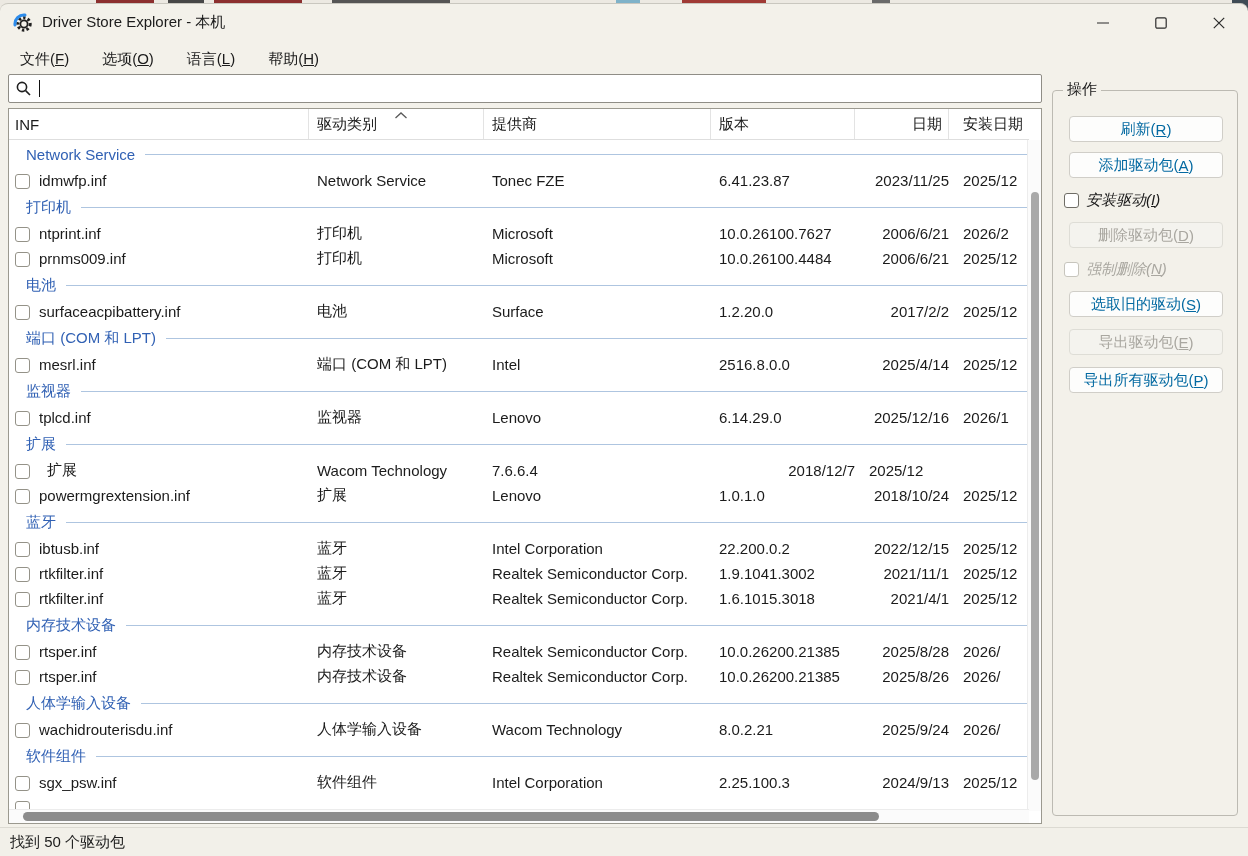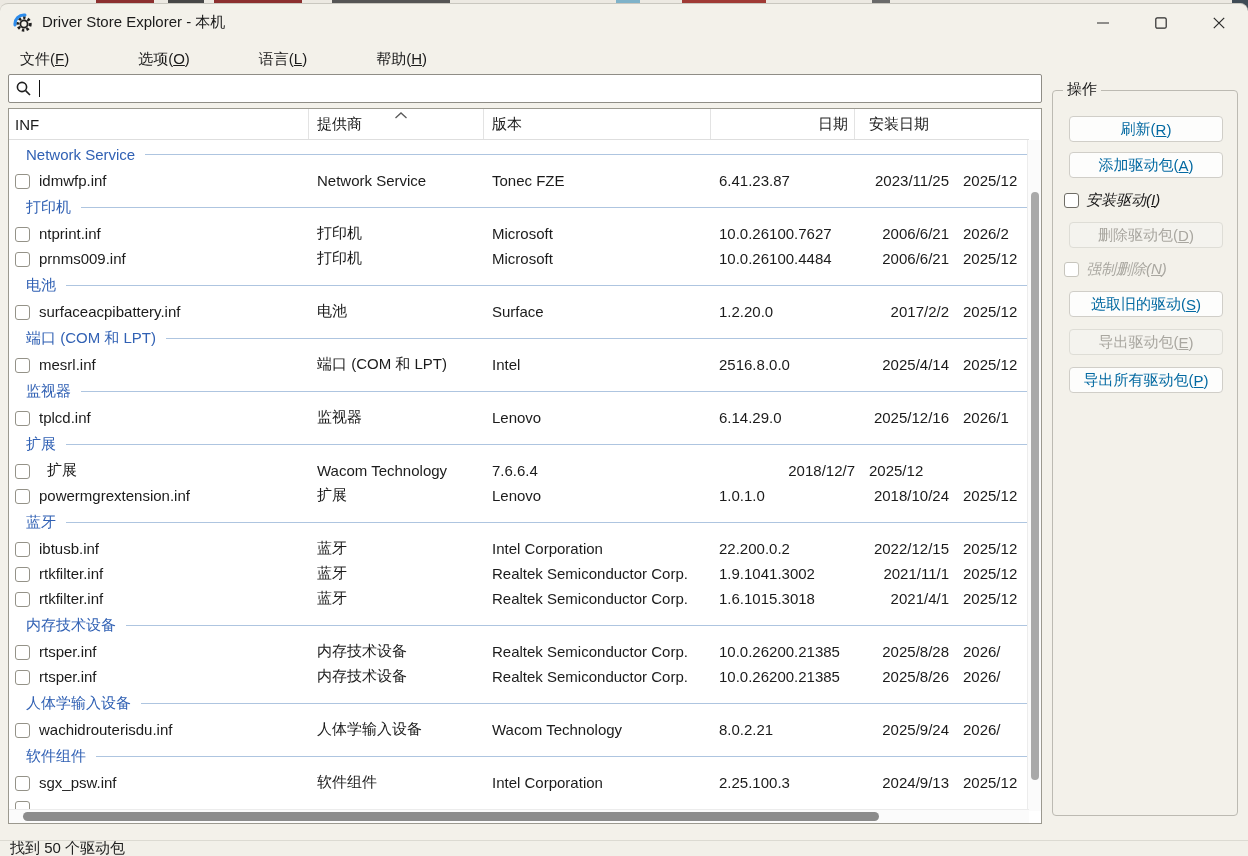--- a/index.html
+++ b/index.html
@@ -17,21 +17,21 @@
 
   
   .titlebar { position:absolute; left:0; top:0; width:100%; height:37px; display:flex; align-items:center; }
   .app-icon { width:20px; height:20px; margin-left:13px; }
   .title-text { margin-left:9px; font-size:15px; white-space:nowrap; }
   .win-controls { position:absolute; right:0; top:0; height:37px; display:flex; }
   .win-btn { width:58px; height:37px; display:flex; align-items:center; justify-content:center; color:#2b2b2b; }
   .win-btn svg { display:block; }
 
   
-  .menubar { position:absolute; left:8px; top:42px; height:26px; display:flex; align-items:center;gap:36px; }
+  .menubar { position:absolute; left:8px; top:42px; height:26px; display:flex; align-items:center; }
   .menu-item { padding:2px 12px; margin-right:9px; white-space:nowrap; }
   .menu-item u, .btn u, .chk-label u { text-decoration:underline; }
 
   
   .searchbox { position:absolute; left:8px; top:70px; width:1034px; height:29px; background:#fff;
     border:1px solid #8f8d86; border-radius:2px; display:flex; align-items:center; }
   .search-icon { margin-left:6px; }
   .caret { width:1px; height:17px; background:#111; margin-left:7px; }
   .search-input { flex:1; border:none; outline:none; height:100%; font:inherit; background:transparent; }
 
@@ -72,21 +72,21 @@
   .btn { position:absolute; left:16px; width:154px; height:26px; background:#fdfdfc; border:1px solid #d0cec8;
     border-radius:4px; display:flex; align-items:center; justify-content:center; white-space:nowrap; font:inherit; color:#0369a1; }
   .btn.disabled { background:#f4f3ee; border-color:#deddd6; color:#a9a7a0; }
   .chk-row { position:absolute; left:11px; display:flex; align-items:center;font-style:italic; }
   .chk-row .chk { border-color:#6f6d66; }
   .chk-label { margin-left:7px; white-space:nowrap; }
   .chk-row.disabled .chk { border-color:#c7c5bd; }
   .chk-row.disabled .chk-label { color:#a9a7a0; }
 
   
-  .statusbar { position:absolute; left:0; bottom:0; width:100%; height:16px; background:#f2f0e9;
+  .statusbar { position:absolute; left:0; bottom:0; width:100%; height:29px; background:#f2f0e9;
     border-top:1px solid #dcdad2; display:flex; align-items:center; padding-left:10px; }
 </style>
 </head>
 <body>
 
 <div class="top-sliver">
   <span class="frag" style="left:96px;width:58px;background:#8c2f2f"></span>
   <span class="frag" style="left:168px;width:36px;background:#474747"></span>
   <span class="frag" style="left:214px;width:88px;background:#8c2f2f"></span>
   <span class="frag" style="left:332px;width:118px;background:#555"></span>
@@ -136,20 +136,21 @@
       <circle cx="7" cy="7" r="4.6" fill="none" stroke="#1f1f1f" stroke-width="1.6"></circle>
       <line x1="10.6" y1="10.6" x2="15" y2="15" stroke="#1f1f1f" stroke-width="1.6"></line>
     </svg>
     <span class="caret"></span>
     <input class="search-input" value="" placeholder="" style="">
   </div>
 
   <div class="table">
     <div class="thead">
       <span class="th th-inf">INF</span>
+      <span class="th th-pad">驱动类别</span>
       <span class="th th-pad">提供商</span>
       <span class="th th-pad">版本</span>
       <span class="th th-date">日期</span>
       <span class="th th-inst last">安装日期</span>
     </div>
     <svg class="sort-chevron" width="14" height="7" viewBox="0 0 14 7">
       <path d="M1.5 6 L7 1 L12.5 6" fill="none" stroke="#5a5a5a" stroke-width="1.3"></path>
     </svg>
 
     <div class="rows" id="rows-container">

